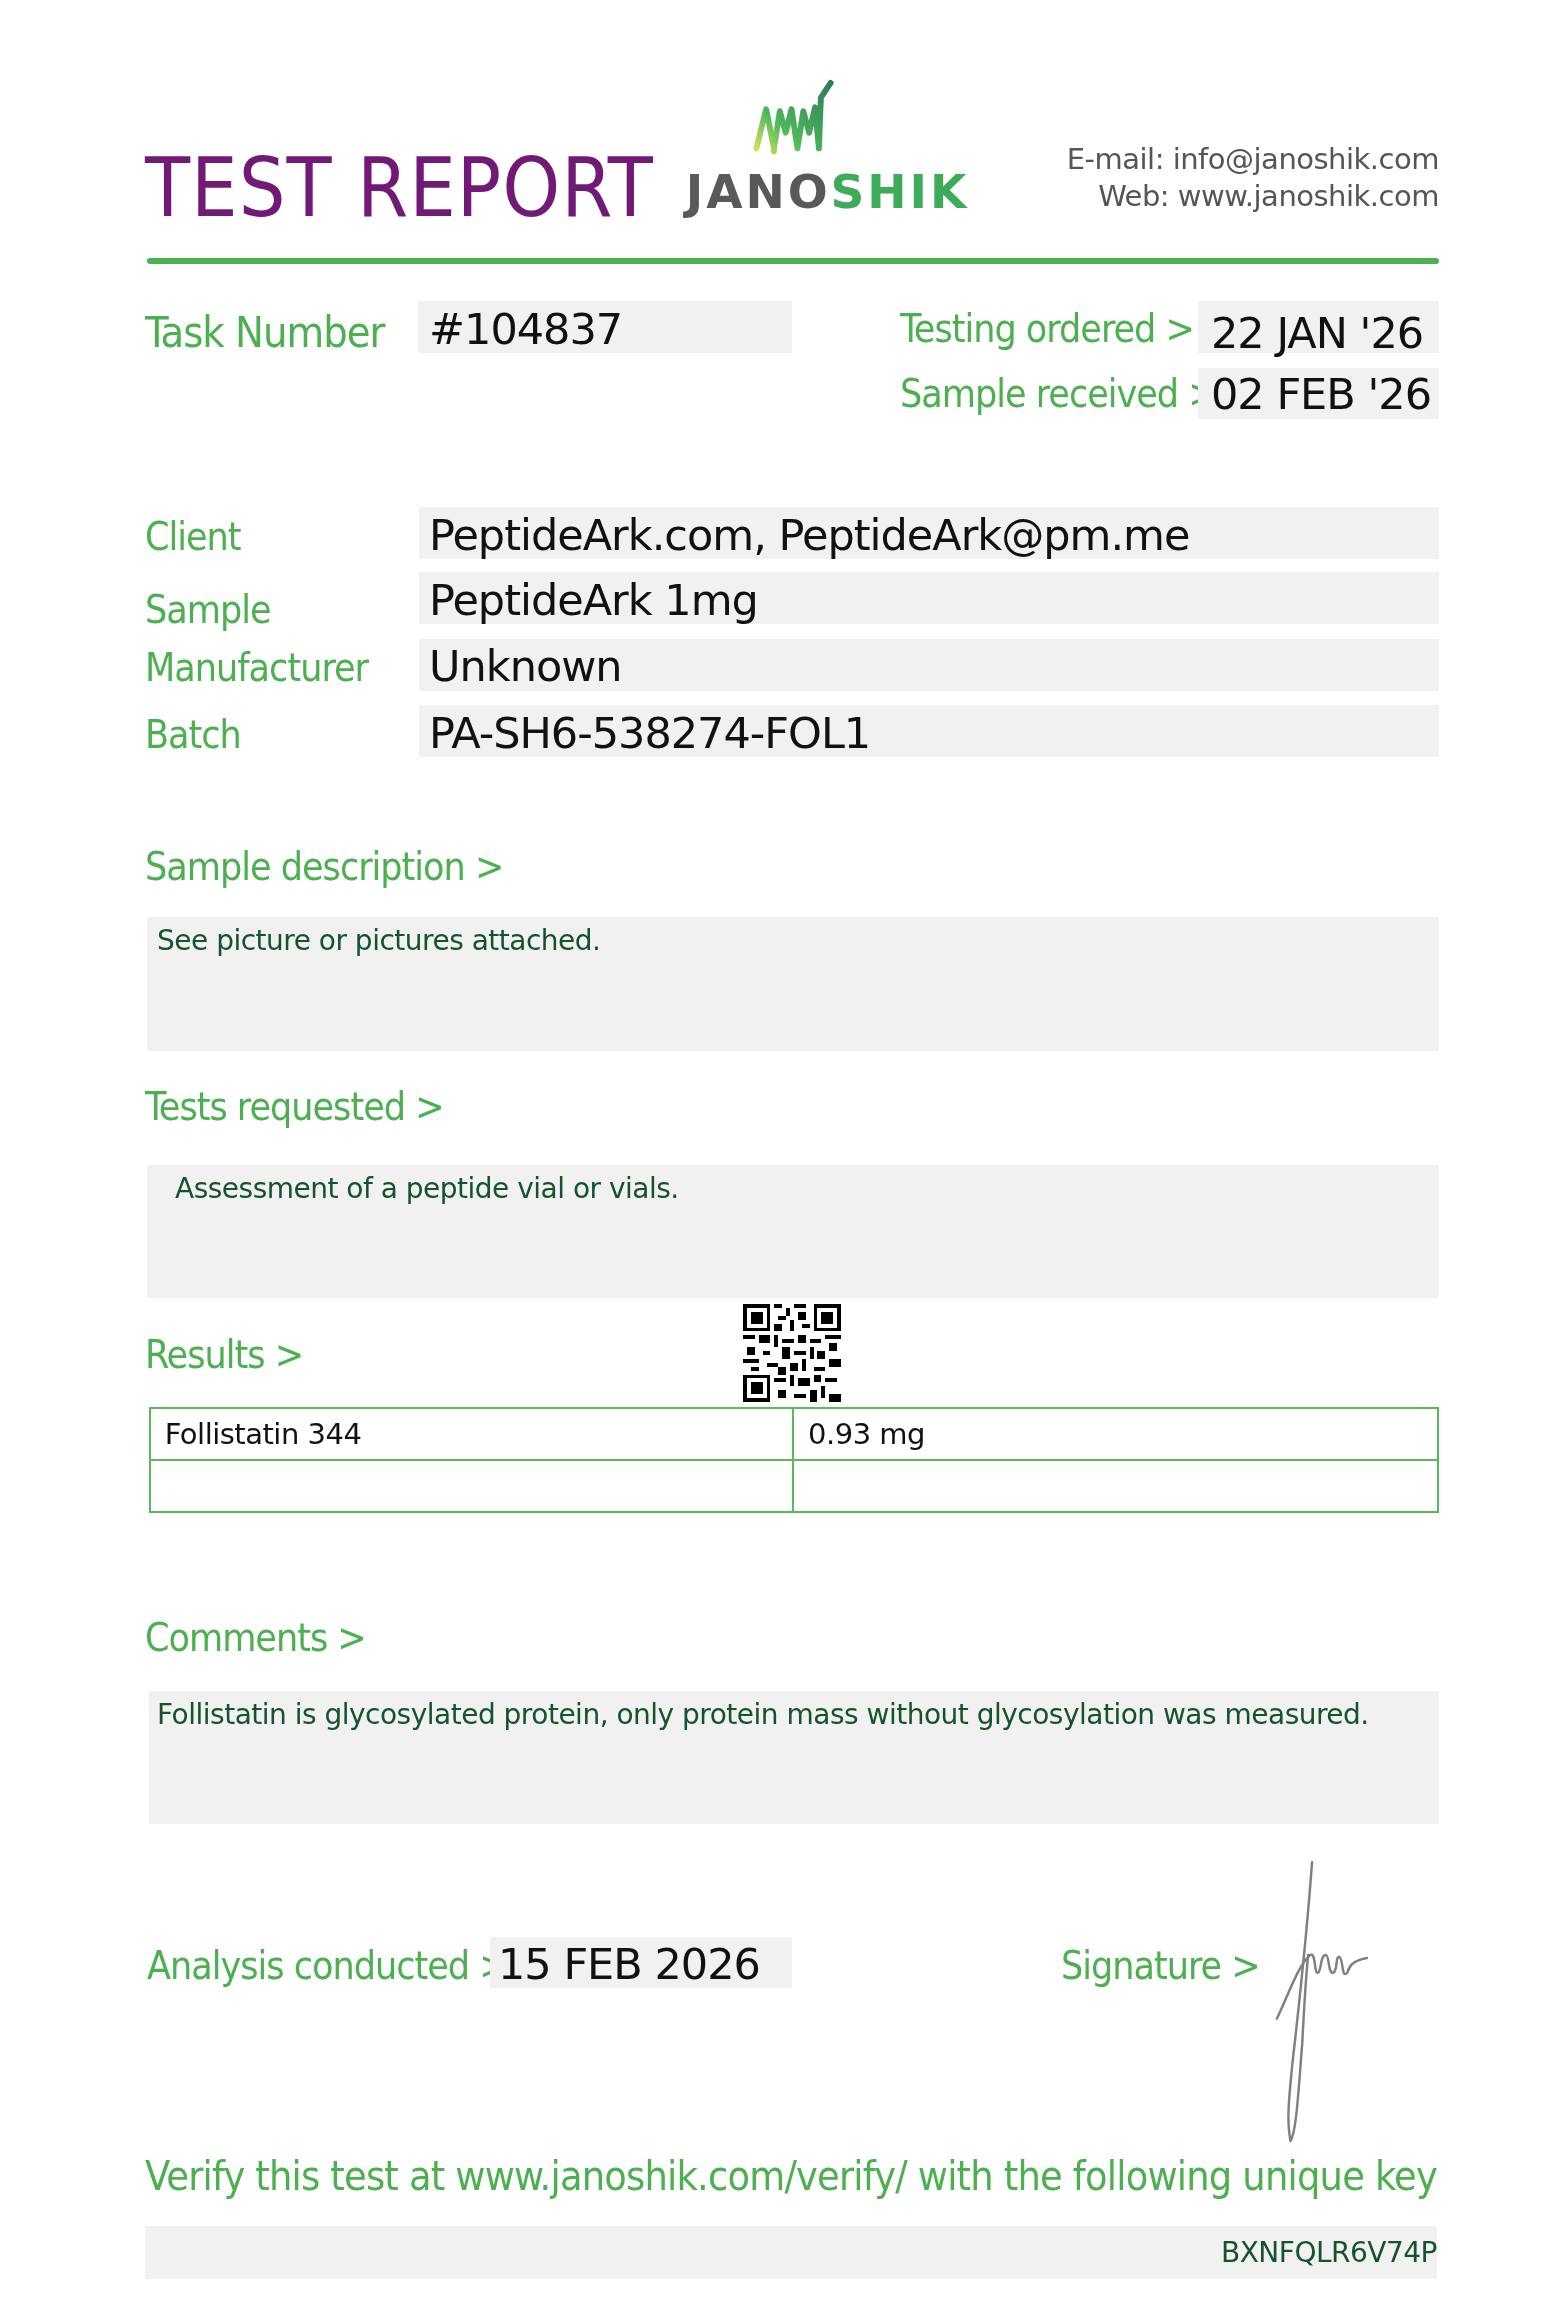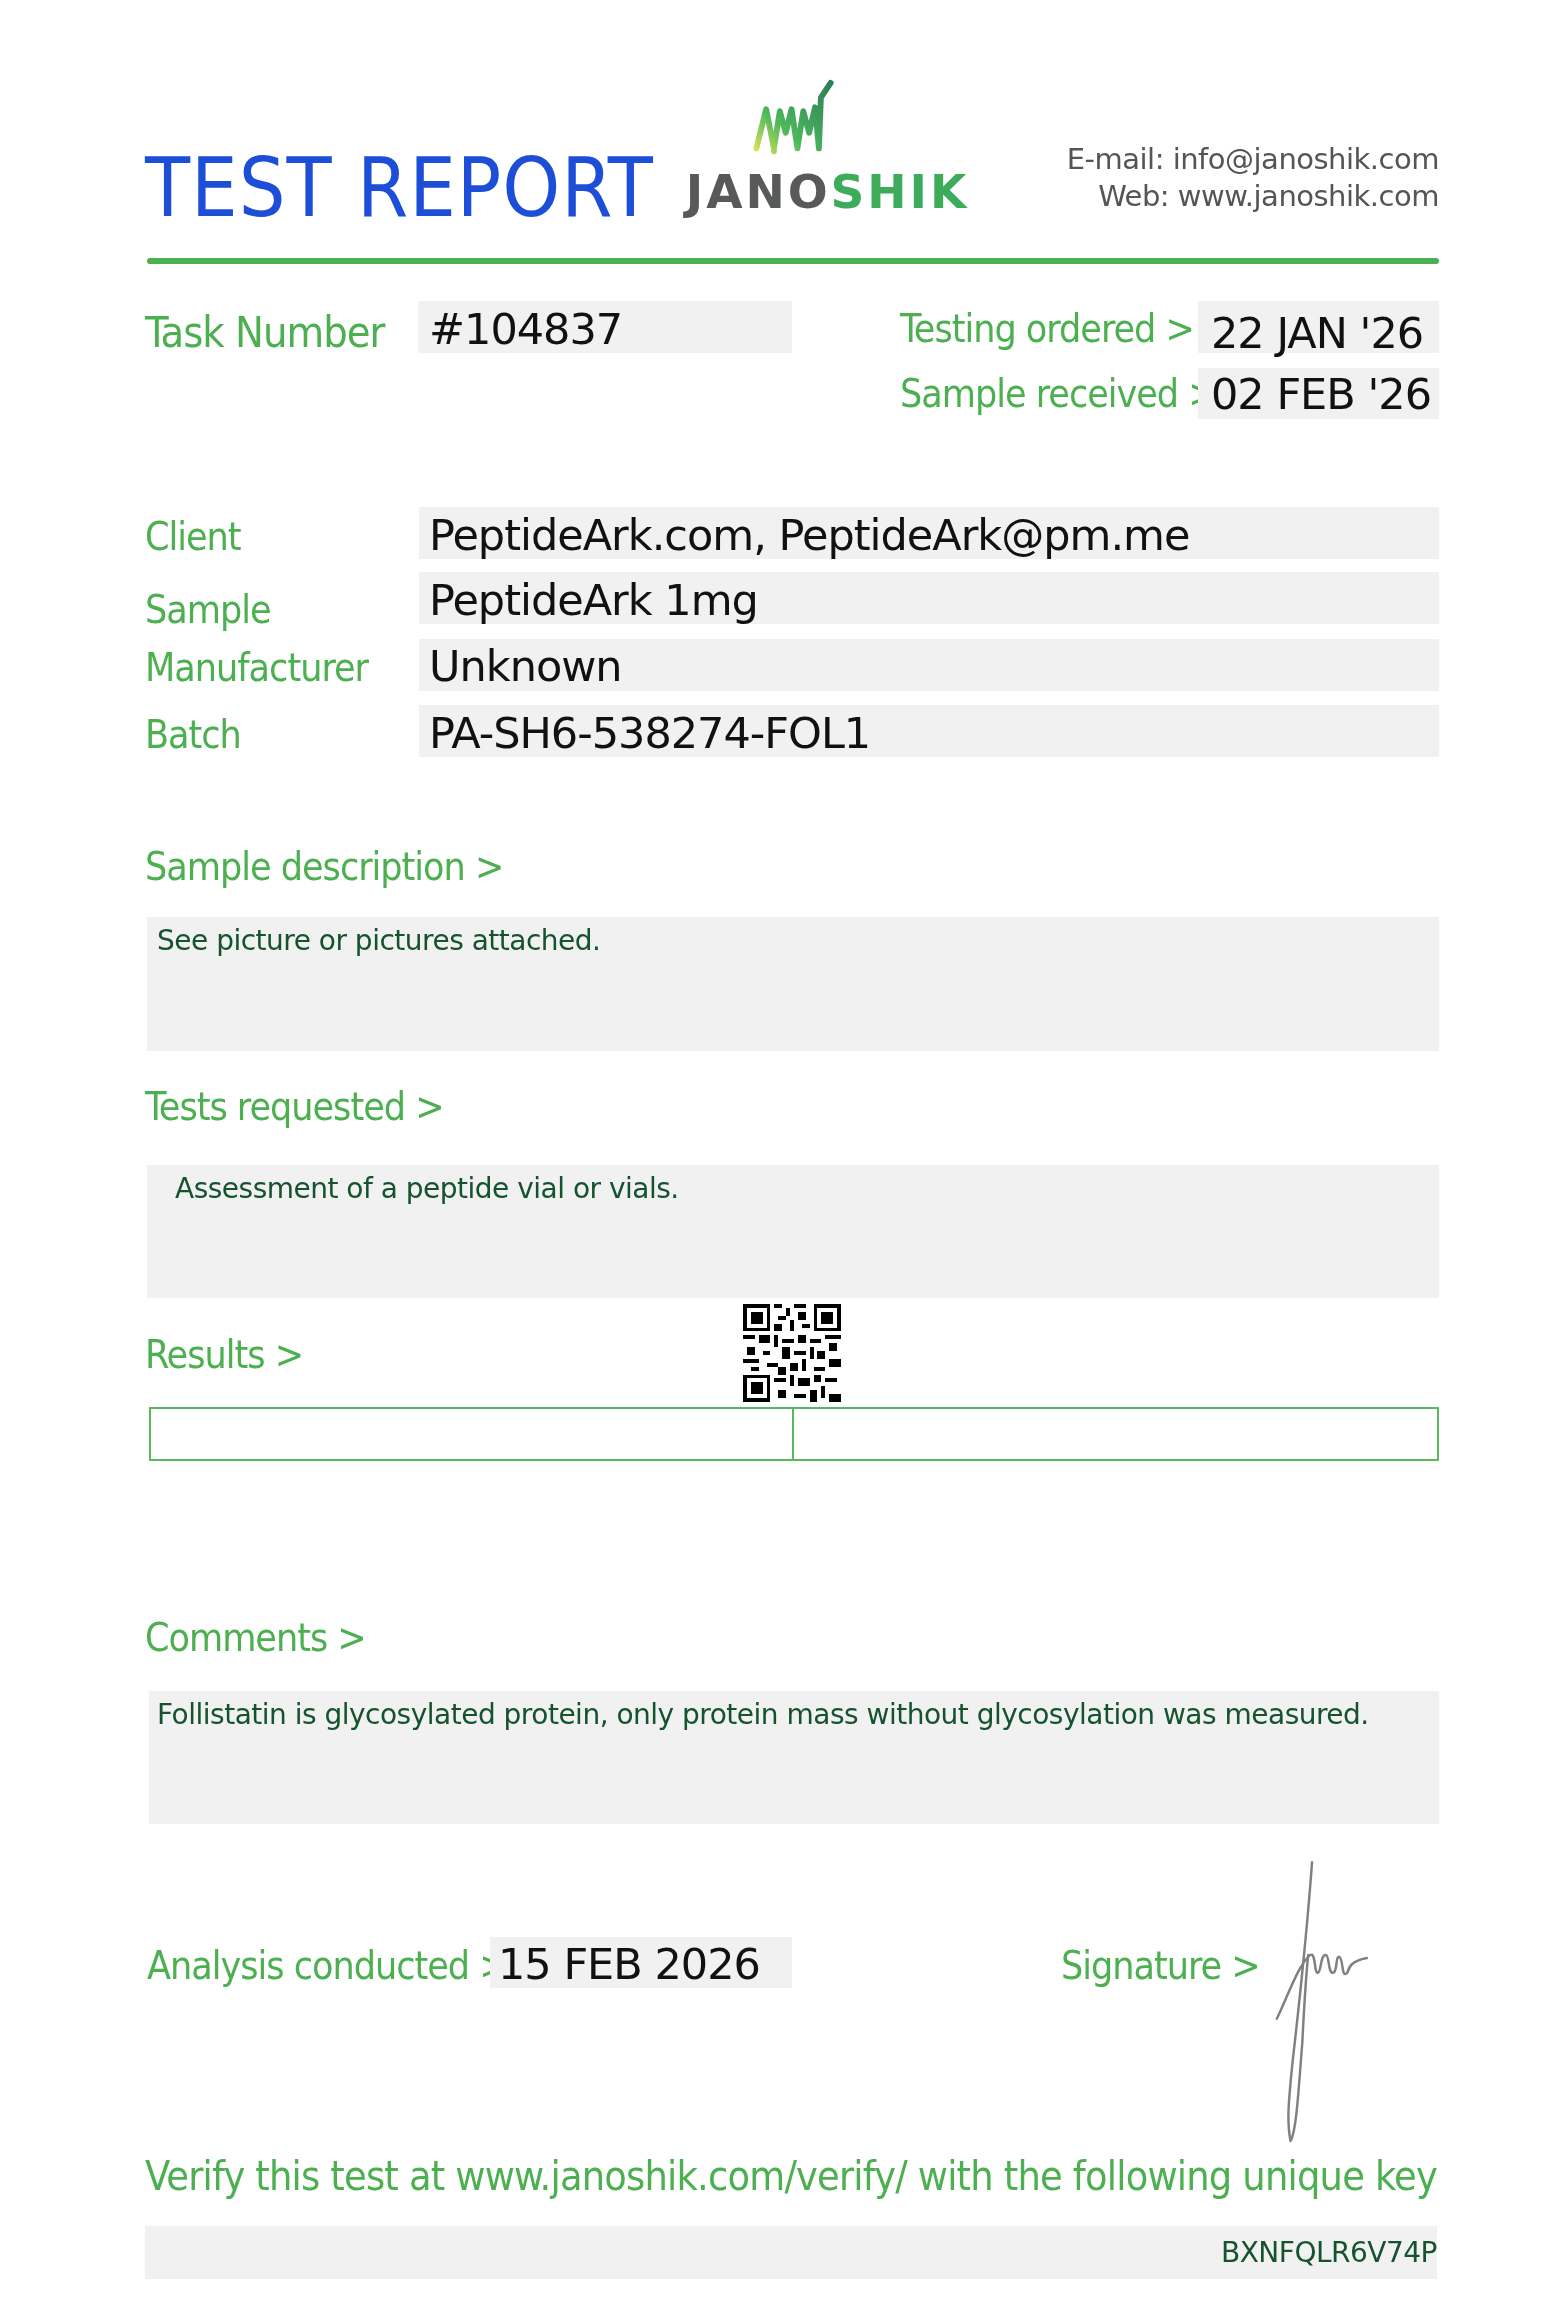--- a/index.html
+++ b/index.html
@@ -6,21 +6,21 @@
   body { width:1568px; height:2313px; position:relative; overflow:hidden;
          font-family:"DejaVu Sans Condensed","DejaVu Sans","Liberation Sans",sans-serif; }
   .abs { position:absolute; }
   .box { position:absolute; background:#f1f1f1; }
   .lbl { position:absolute; color:#4caf50; font-size:39px; line-height:1; white-space:nowrap;
          font-family:"DejaVu Sans","Liberation Sans",sans-serif; font-stretch:condensed; letter-spacing:-1px; }
   .val { position:absolute; color:#111; font-size:43px; line-height:1; white-space:nowrap;
          font-family:"DejaVu Sans","Liberation Sans",sans-serif; letter-spacing:-1px; }
   .body-txt { position:absolute; color:#14532d; font-size:28px; line-height:1; white-space:nowrap;
          font-family:"DejaVu Sans","Liberation Sans",sans-serif; letter-spacing:-0.5px; }
-  #title { left:145px; top:147px; font-size:82px; color:#1d4ed8; line-height:1; letter-spacing:1px;
+  #title { left:145px; top:147px; font-size:82px; color:#701a75; line-height:1; letter-spacing:1px;
            font-family:"DejaVu Sans","Liberation Sans",sans-serif; font-stretch:condensed; white-space:nowrap; }
   #hr { left:147px; top:258px; width:1292px; height:5.9px; background:#4caf50; border-radius:2.9px; }
   .contact { position:absolute; right:129px; color:#555; font-size:29px; line-height:1; text-align:right;
              white-space:nowrap; font-family:"DejaVu Sans","Liberation Sans",sans-serif; letter-spacing:-0.5px; }
   #logo-word { position:absolute; left:686px; top:167px; font-size:47px; font-weight:bold; line-height:1;
                letter-spacing:2.9px; font-family:"DejaVu Sans","Liberation Sans",sans-serif; white-space:nowrap; }
   #logo-word .a { color:#58595b; }
   #logo-word .b { color:#3cab5a; }
   table.results { position:absolute; left:149px; top:1407px; width:1290px; border-collapse:collapse; }
   table.results td { border:2.9px solid #5cb85c; height:50px; padding:0 13.7px; font-size:29px; color:#111;
@@ -141,20 +141,24 @@
       <rect x="9" y="22" width="2" height="2"></rect>
       <rect x="13" y="23" width="3" height="1"></rect>
       <rect x="17" y="22" width="2" height="3"></rect>
       <rect x="20" y="21" width="1" height="3"></rect>
       <rect x="22" y="23" width="3" height="2"></rect>
   </g>
 </svg>
 
 <table class="results">
   <tbody>
+      <tr>
+    <td class="c1">Follistatin 344</td>
+    <td>0.93 mg</td>
+  </tr>
   <tr>
     <td class="c1"></td>
     <td></td>
   </tr>
 </tbody>
   </table>
 
 <div class="lbl" style="left:145px;top:1618px;">Comments &gt;</div>
 <div class="box" style="left:149px;top:1691px;width:1290px;height:133px;"></div>
 <div class="body-txt" style="left:157px;top:1701px;">Follistatin is glycosylated protein, only protein mass without glycosylation was measured.</div>

